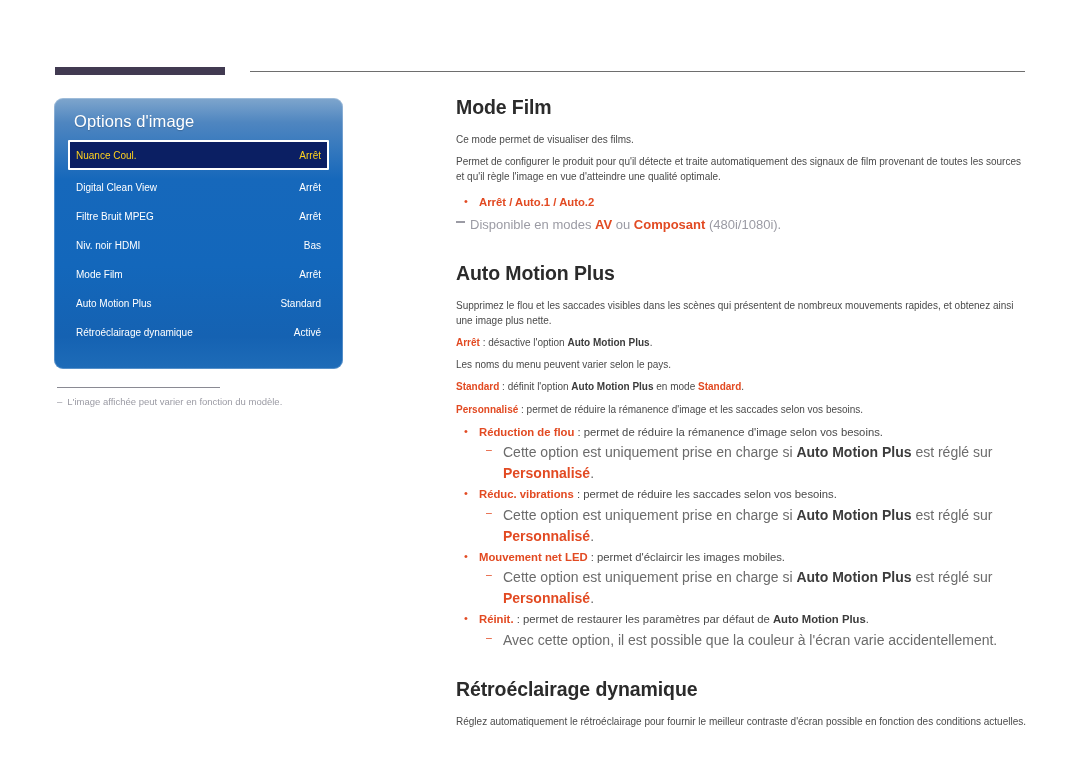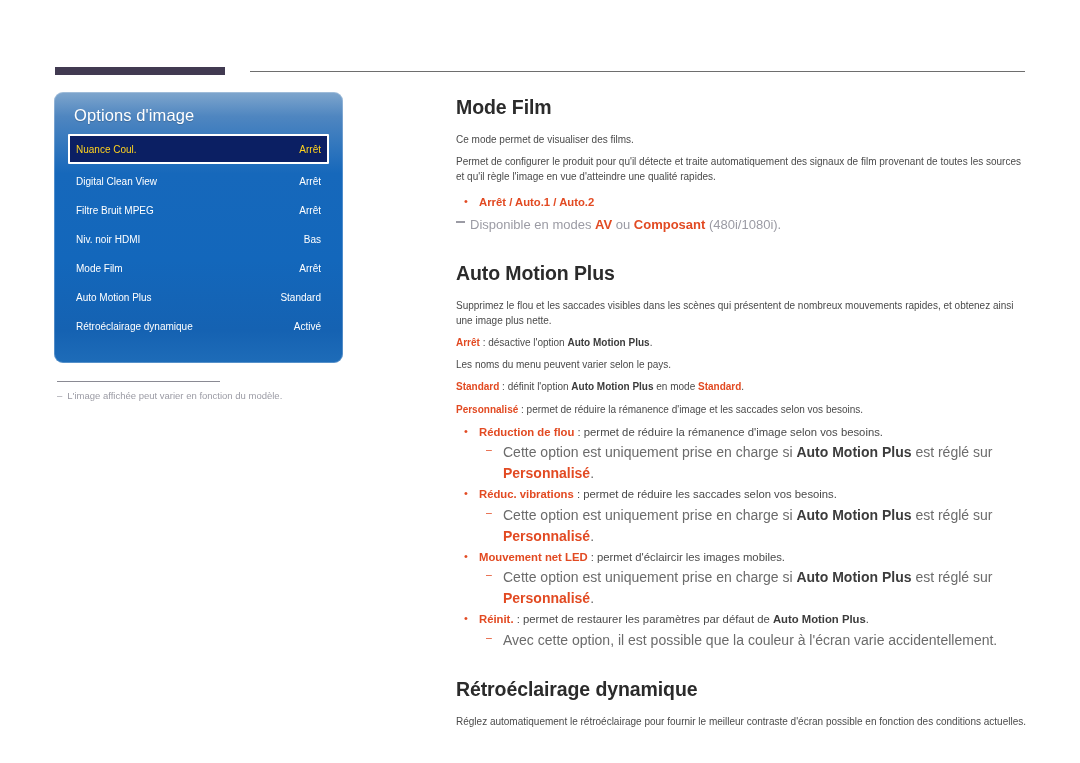--- a/index.html
+++ b/index.html
@@ -33,21 +33,21 @@
     top: 71px;
     width: 775px;
     height: 1px;
     background: #6e6e6e;
   }
 
   
   .left-col {
     position: absolute;
     left: 54px;
-    top: 92px;
+    top: 98px;
     width: 289px;
   }
   .osd-panel {
     width: 289px;
     border-radius: 9px;
     background: linear-gradient(180deg,
                 #7fa6cd 0%,
                 #4f86c0 9%,
                 #1668bb 30%,
                 #1367bb 62%,
@@ -259,21 +259,21 @@
       <span>L'image affichée peut varier en fonction du modèle.</span>
     </div>
   </div>
 </div>
 
 <div class="right-col">
 
   <h2 class="section-title">Mode Film</h2>
 
   <p class="para tight">Ce mode permet de visualiser des films.</p>
-  <p class="para">Permet de configurer le produit pour qu'il détecte et traite automatiquement des signaux de film provenant de toutes les sources et qu'il règle l'image en vue d'atteindre une qualité rapides.</p>
+  <p class="para">Permet de configurer le produit pour qu'il détecte et traite automatiquement des signaux de film provenant de toutes les sources et qu'il règle l'image en vue d'atteindre une qualité optimale.</p>
 
   <ul class="lv1">
     <li>
       <span class="rd">Arrêt / Auto.1 / Auto.2</span>
     </li>
   </ul>
 
   <div class="note">
     <span>Disponible en modes </span><span class="nb">AV</span><span> ou </span><span class="nb">Composant</span><span> (480i/1080i).</span>
   </div>

